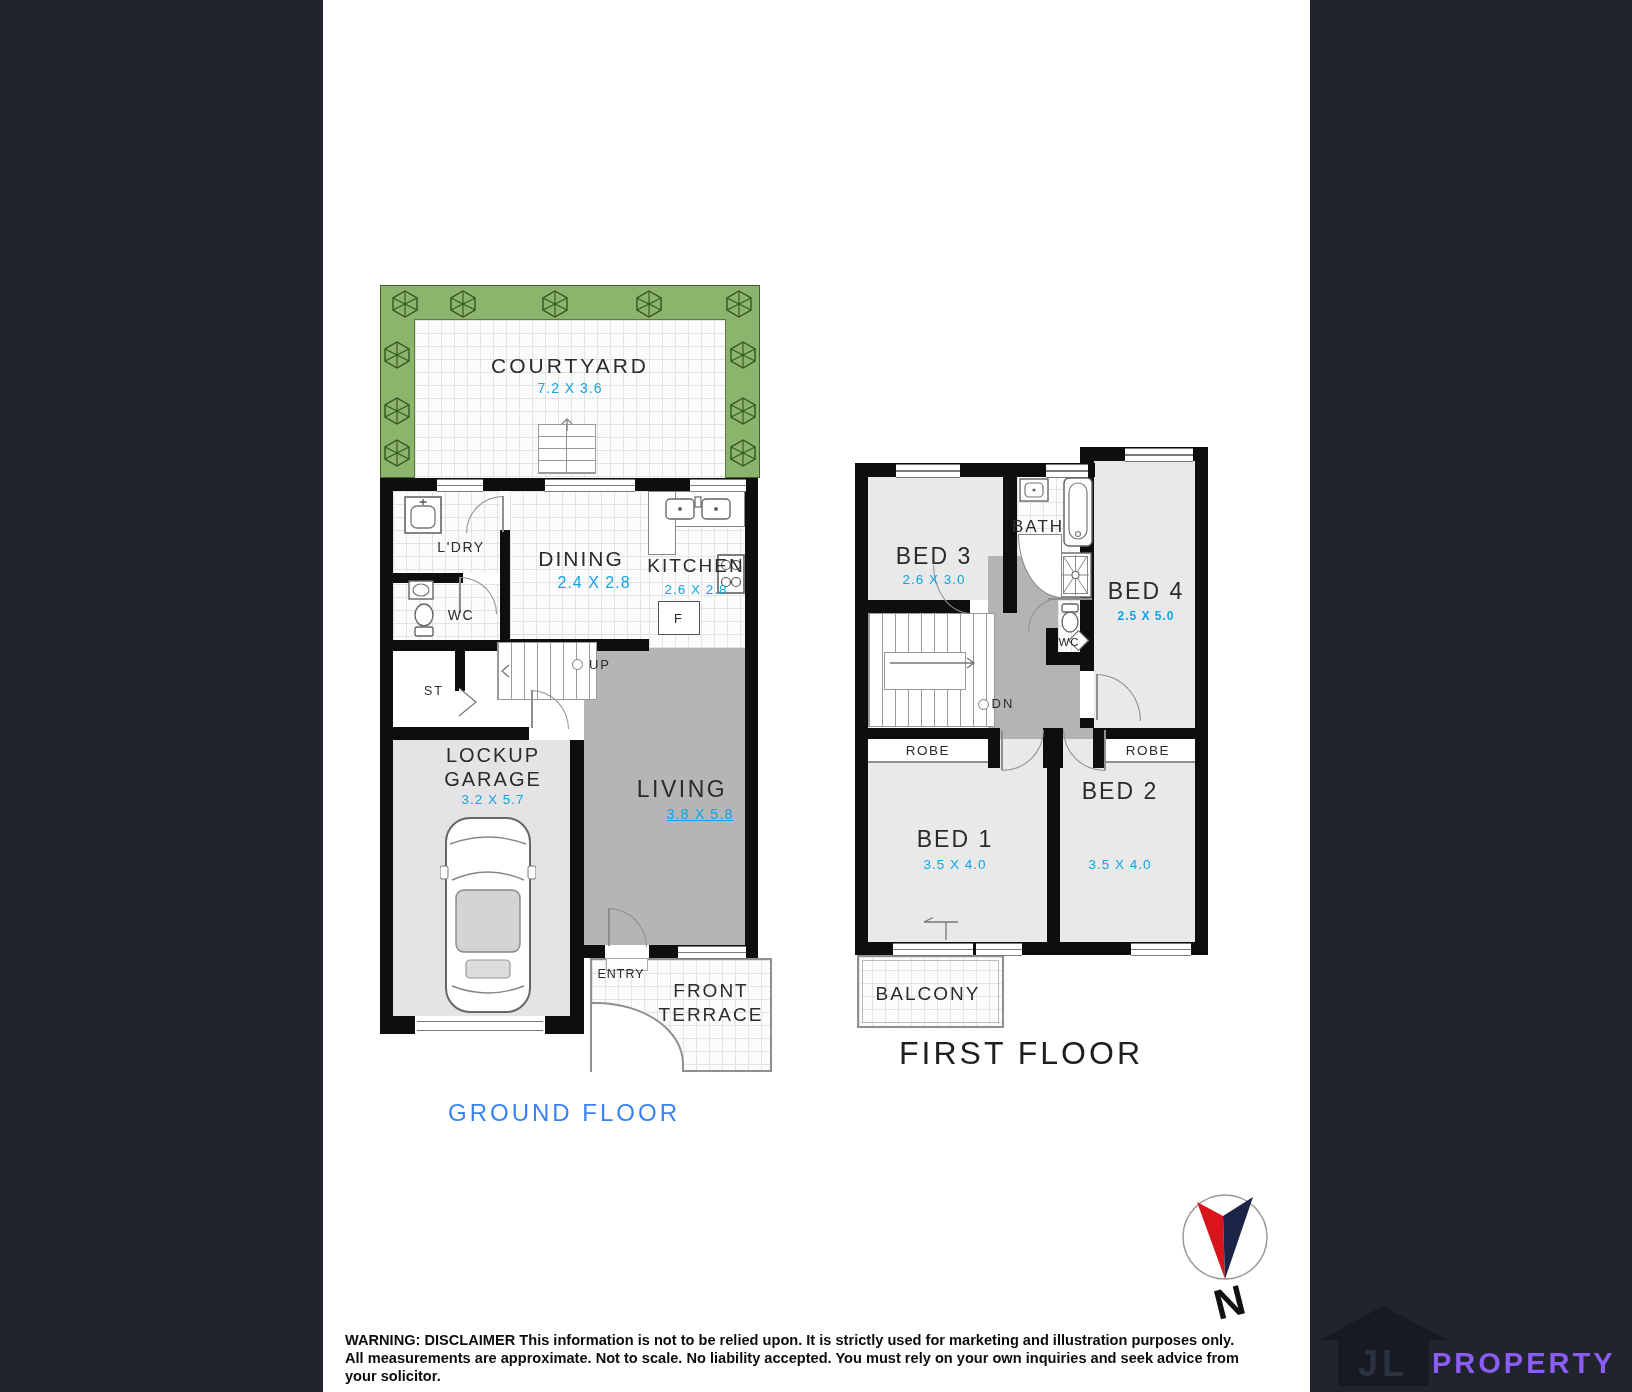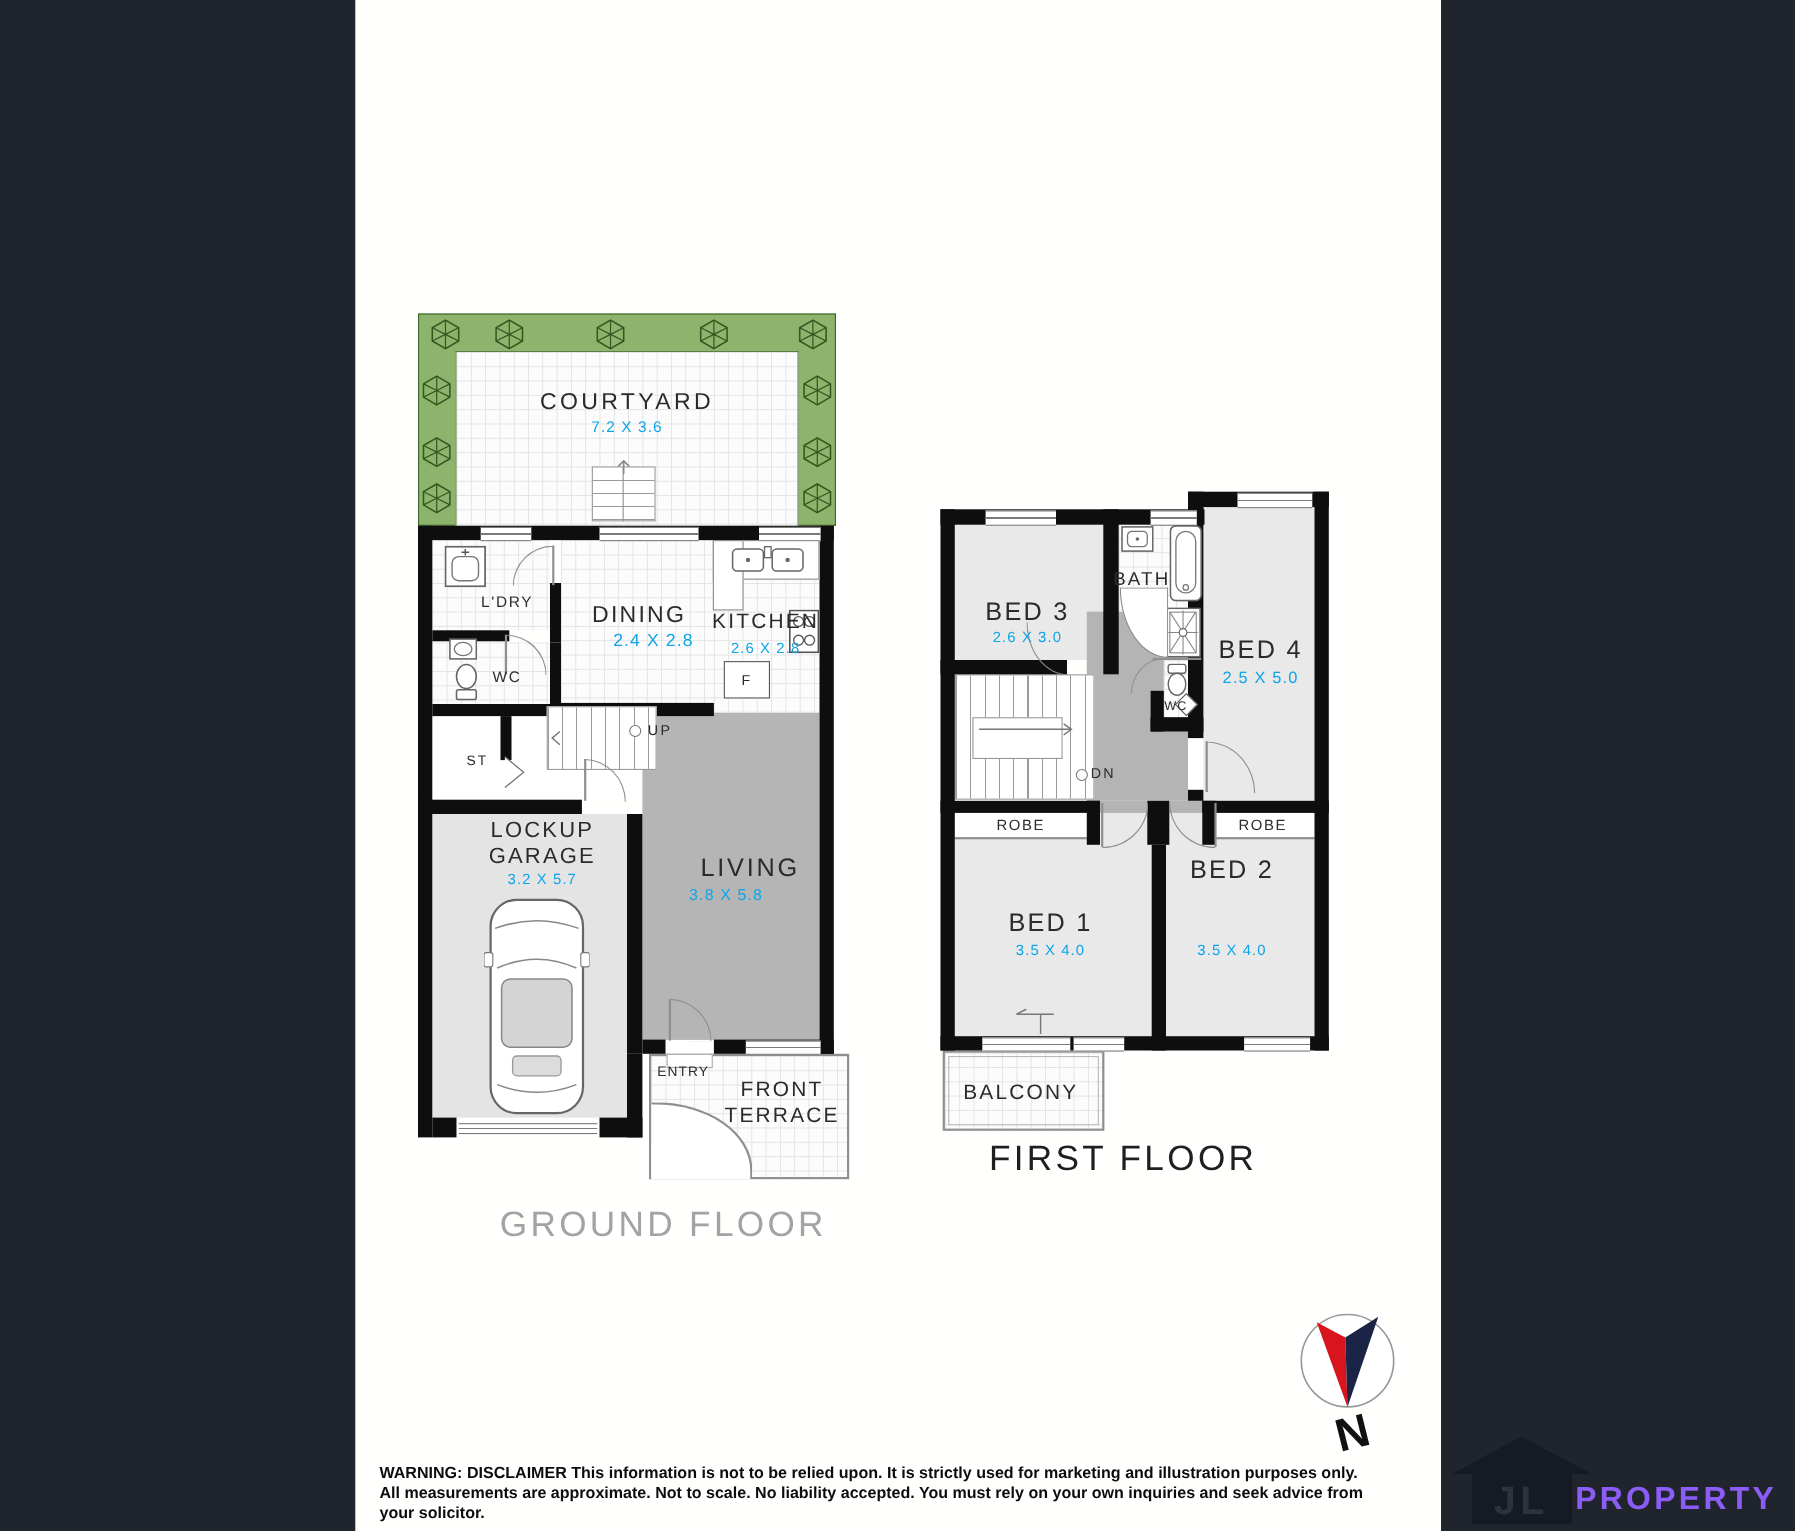--- a/index.html
+++ b/index.html
@@ -194,28 +194,28 @@
   <div class="arc tr" style="left:608px;top:908px;width:38px;height:38px;"></div>
 
   <div class="lab" style="left:461px;top:547px;font-size:14px;letter-spacing:1.5px;">L'DRY</div>
   <div class="lab" style="left:461px;top:615px;font-size:14px;letter-spacing:1.5px;">WC</div>
   <div class="lab" style="left:581px;top:559px;font-size:21px;">DINING</div>
   <div class="lab dim" style="left:594px;top:583px;font-size:16px;">2.4 X 2.8</div>
   <div class="lab" style="left:696px;top:566px;font-size:19px;">KITCHEN</div>
   <div class="lab dim" style="left:696px;top:589px;font-size:13.5px;">2.6 X 2.8</div>
   <div class="lab" style="left:434px;top:691px;font-size:12.5px;">ST</div>
   <div class="lab" style="left:682px;top:789px;font-size:23px;letter-spacing:2.5px;">LIVING</div>
-  <div class="lab dim" style="left:660px;top:814px;font-size:14.5px;">3.8 X 5.8</div>
+  <div class="lab dim" style="left:700px;top:814px;font-size:14.5px;text-decoration:underline;">3.8 X 5.8</div>
   <div class="lab" style="left:493px;top:755px;font-size:20px;">LOCKUP</div>
   <div class="lab" style="left:493px;top:779px;font-size:20px;">GARAGE</div>
   <div class="lab dim" style="left:493px;top:799px;font-size:13.5px;">3.2 X 5.7</div>
   <div class="lab" style="left:621px;top:974px;font-size:12.5px;letter-spacing:1px;">ENTRY</div>
   <div class="lab" style="left:711px;top:991px;font-size:19px;">FRONT</div>
   <div class="lab" style="left:711px;top:1015px;font-size:19px;">TERRACE</div>
-  <div class="lab" style="left: 603px;top:1113px;font-size:32px;letter-spacing:3px;color:#a3a3a3;">GROUND FLOOR</div>
+  <div class="lab" style="left: 564px;top:1113px;font-size:24px;letter-spacing:3px;color:#3b82f6;">GROUND FLOOR</div>
 
   <div class="fill" style="left:868px;top:476px;width:135px;height:124px;background:#e9e9e9;"></div>
   <div class="fill grid" style="left:1017px;top:476px;width:63px;height:124px;"></div>
   <div class="fill" style="left:1094px;top:460px;width:101px;height:268px;background:#e9e9e9;"></div>
   <div class="fill" style="left:988px;top:556px;width:92px;height:172px;background:#b4b4b4;"></div>
   <div class="fill" style="left:1000px;top:728px;width:43px;height:40px;background:#b4b4b4;"></div>
   <div class="fill" style="left:1063px;top:728px;width:31px;height:40px;background:#b4b4b4;"></div>
   <div class="fill grid" style="left:1058px;top:600px;width:22px;height:52px;"></div>
   <div class="fill" style="left:868px;top:739px;width:180px;height:203px;background:#e9e9e9;"></div>
   <div class="fill" style="left:1060px;top:739px;width:135px;height:203px;background:#e9e9e9;"></div>
@@ -294,21 +294,21 @@
   <div class="arc bl" style="left:1063px;top:730px;width:41px;height:40px;"></div>
   <div class="leafv" style="left:1104px;top:730px;height:40px;"></div>
   <svg class="abs" style="left:916px;top:916px" width="44" height="26">
       <path d="M42,6 H8 M8,6 L17,1.5 M30,6 V24" stroke="#777" stroke-width="1.3" fill="none"></path>
     </svg>
 
   <div class="lab" style="left:934px;top:556px;font-size:23px;">BED 3</div>
   <div class="lab dim" style="left:934px;top:579px;font-size:13.5px;">2.6 X 3.0</div>
   <div class="lab" style="left:1038px;top:527px;font-size:17px;">BATH</div>
   <div class="lab" style="left:1146px;top:591px;font-size:23px;">BED 4</div>
-  <div class="lab dim" style="left:1146px;top:616px;font-size:15px;">2.5 X 5.0</div>
+  <div class="lab dim" style="left:1146px;top:616px;font-size:12px;font-weight:bold;">2.5 X 5.0</div>
   <div class="lab" style="left:1069px;top:642px;font-size:11.5px;letter-spacing:1px;">WC</div>
   <div class="lab" style="left:928px;top:750px;font-size:13.5px;letter-spacing:1.5px;">ROBE</div>
   <div class="lab" style="left:1148px;top:750px;font-size:13.5px;letter-spacing:1.5px;">ROBE</div>
   <div class="lab" style="left:955px;top:839px;font-size:23px;">BED 1</div>
   <div class="lab dim" style="left:955px;top:864px;font-size:13.5px;">3.5 X 4.0</div>
   <div class="lab" style="left:1120px;top:791px;font-size:23px;text-align:right;">BED 2</div>
   <div class="lab dim" style="left:1120px;top:864px;font-size:13.5px;">3.5 X 4.0</div>
   <div class="lab" style="left:928px;top:994px;font-size:19px;">BALCONY</div>
   <div class="lab" style="left:1021px;top:1053px;font-size:32px;letter-spacing:3px;color:#1f1f1f;">FIRST FLOOR</div>
 

